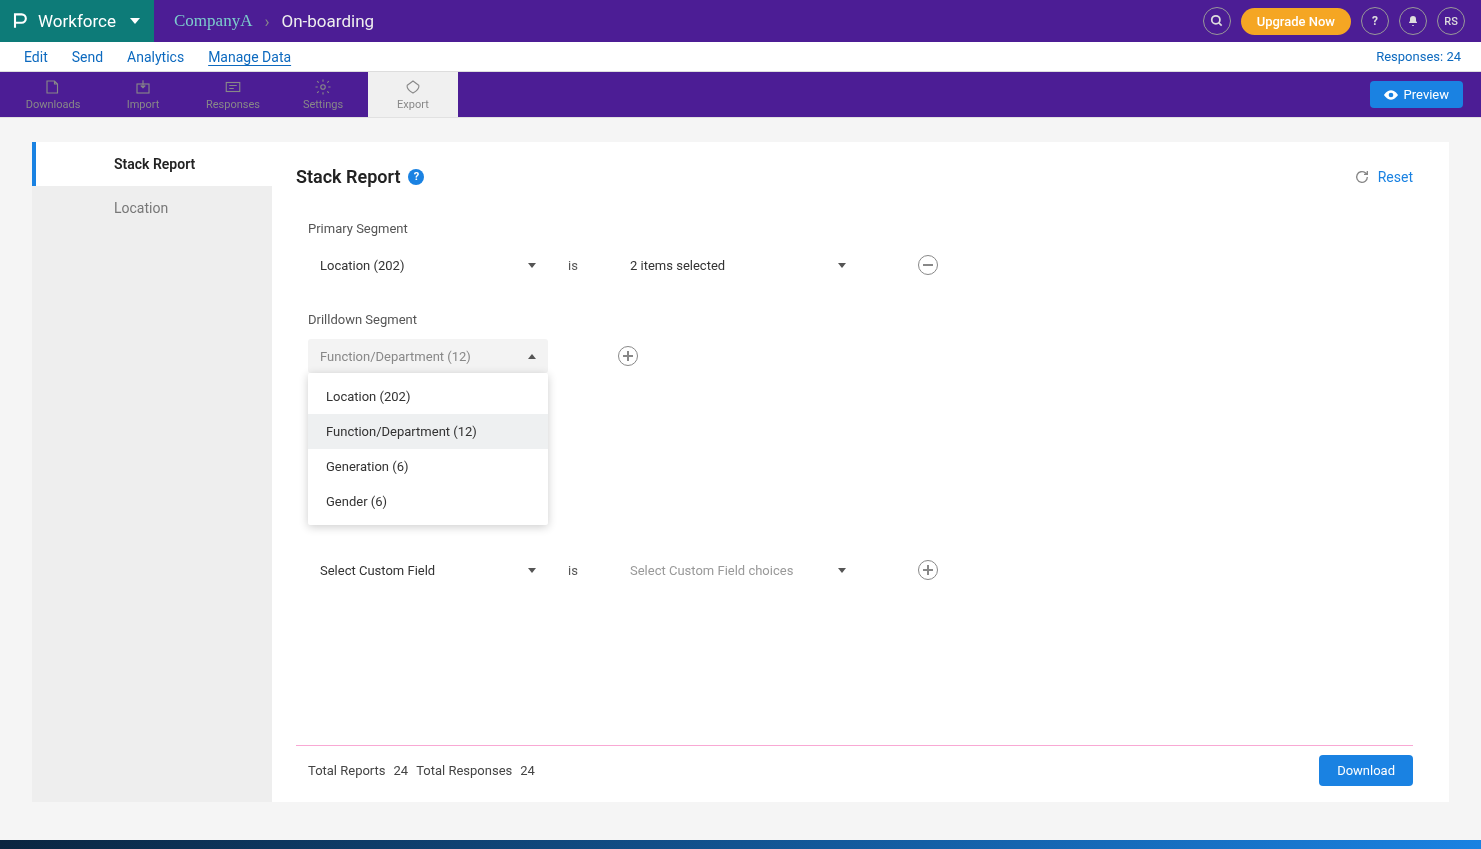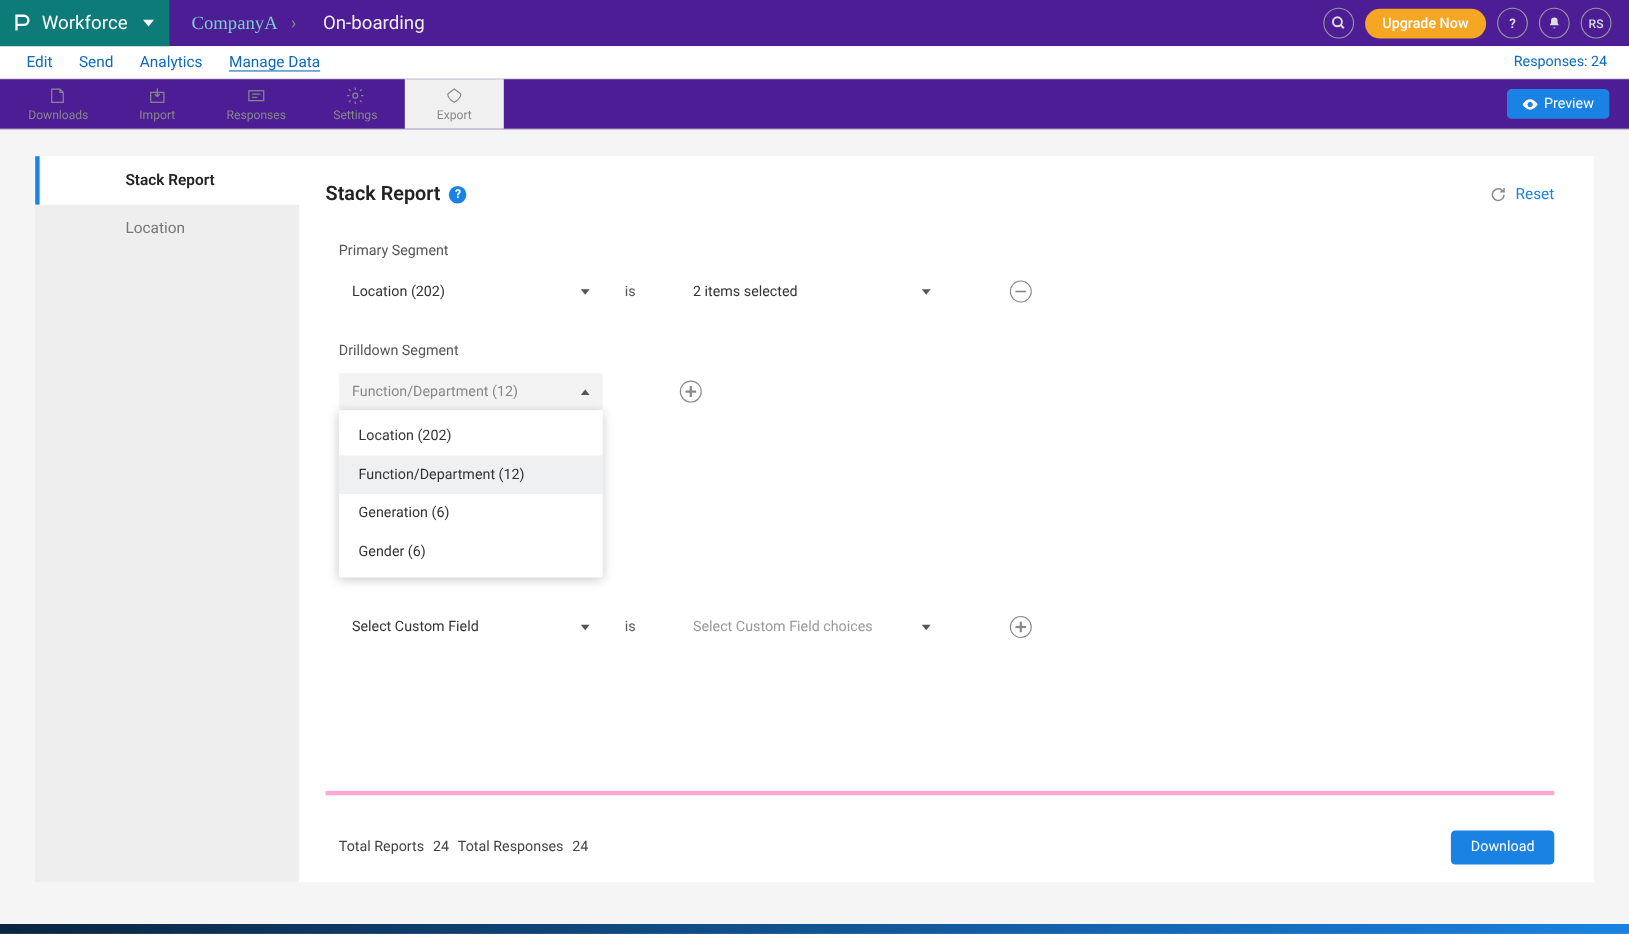--- a/index.html
+++ b/index.html
@@ -6,21 +6,21 @@
 body { background: #f5f5f5; width: 1481px; height: 849px; overflow: hidden; }
 
 .topbar { display: flex; align-items: center; height: 42px; background: #4c1d95; color: #fff; }
 .topbar-left { display: flex; align-items: center; background: #0d7b78; height: 100%; padding: 0 14px 0 10px; gap: 8px; }
 .logo-p { width: 20px; height: 20px; }
 .topbar-product { font-size: 17px; font-weight: 400; }
 .chevron-down { width: 0; height: 0; border-left: 5px solid transparent; border-right: 5px solid transparent; border-top: 6px solid #fff; margin-left: 6px; }
 .breadcrumb { display: flex; align-items: center; gap: 12px; padding-left: 20px; font-size: 17px; }
 .breadcrumb .bc-link { color: #7ccccd; font-family: Liberation Serif, serif; }
 .breadcrumb .bc-sep { color: #888; }
-.breadcrumb .bc-current { color: #eee; margin-left: 12px; }
+.breadcrumb .bc-current { color: #eee; }
 .topbar-right { margin-left: auto; display: flex; align-items: center; gap: 10px; padding-right: 16px; }
 .circle-btn { width: 28px; height: 28px; border: 1.5px solid #999; border-radius: 50%; display: flex; align-items: center; justify-content: center; color: #ddd; font-size: 12px; font-weight: bold; cursor: pointer; }
 .upgrade-btn { background: #f5a623; color: #fff; border-radius: 16px; padding: 6px 16px; font-size: 13px; font-weight: 500; cursor: pointer; }
 .avatar-btn { width: 28px; height: 28px; border: 1.5px solid #999; border-radius: 50%; display: flex; align-items: center; justify-content: center; color: #ddd; font-size: 11px; font-weight: 500; }
 
 .navbar { display: flex; align-items: center; height: 30px; background: #fff; border-bottom: 1px solid #ddd; padding: 0 12px; }
 .nav-item { color: #0d6abf; font-size: 14px; padding: 0 12px; cursor: pointer; }
 .nav-item.active { text-decoration: underline; text-underline-offset: 3px; }
 .nav-right { margin-left: auto; color: #0d6abf; font-size: 13px; padding-right: 8px; }
 
@@ -50,21 +50,21 @@
 .select-box.open { background: #f3f3f3; color: #888; }
 .select-box.placeholder-val { color: #999; }
 .is-text { font-size: 13px; color: #555; width: 30px; }
 .caret-down { width: 0; height: 0; border-left: 4px solid transparent; border-right: 4px solid transparent; border-top: 5px solid #555; }
 .caret-up { width: 0; height: 0; border-left: 4px solid transparent; border-right: 4px solid transparent; border-bottom: 5px solid #555; }
 .circle-action { width: 20px; height: 20px; border: 1.5px solid #888; border-radius: 50%; display: flex; align-items: center; justify-content: center; color: #888; cursor: pointer; font-size: 14px; line-height: 1; }
 .dropdown-menu { position: absolute; top: 34px; left: 0; width: 240px; background: #fff; box-shadow: 0 2px 10px rgba(0,0,0,0.2); border-radius: 2px; z-index: 10; padding: 6px 0; }
 .dropdown-item { padding: 10px 18px; font-size: 13px; color: #333; cursor: pointer; }
 .dropdown-item.selected { background: #eef0f1; }
 
-.footer-bar { display: flex; align-items: center; justify-content: space-between; border-top: 4px solid #f9a8d4; padding-top: 32px; margin-top: auto; }
+.footer-bar { display: flex; align-items: center; justify-content: space-between; border-top: 1px solid #f9a8d4; padding-top: 9px; margin-top: auto; }
 .footer-stats { display: flex; gap: 8px; font-size: 13px; color: #444; margin-left: 12px; }
 .download-btn { background: #1a82e2; color: #fff; border-radius: 4px; padding: 8px 18px; font-size: 13px; cursor: pointer; }
 
 .bottom-strip { position: absolute; bottom: 0; left: 0; right: 0; height: 9px; background: linear-gradient(90deg, #0a2540, #1a82e2); }
 
 svg { display: block; }
 </style>
 </head>
 <body>
 

